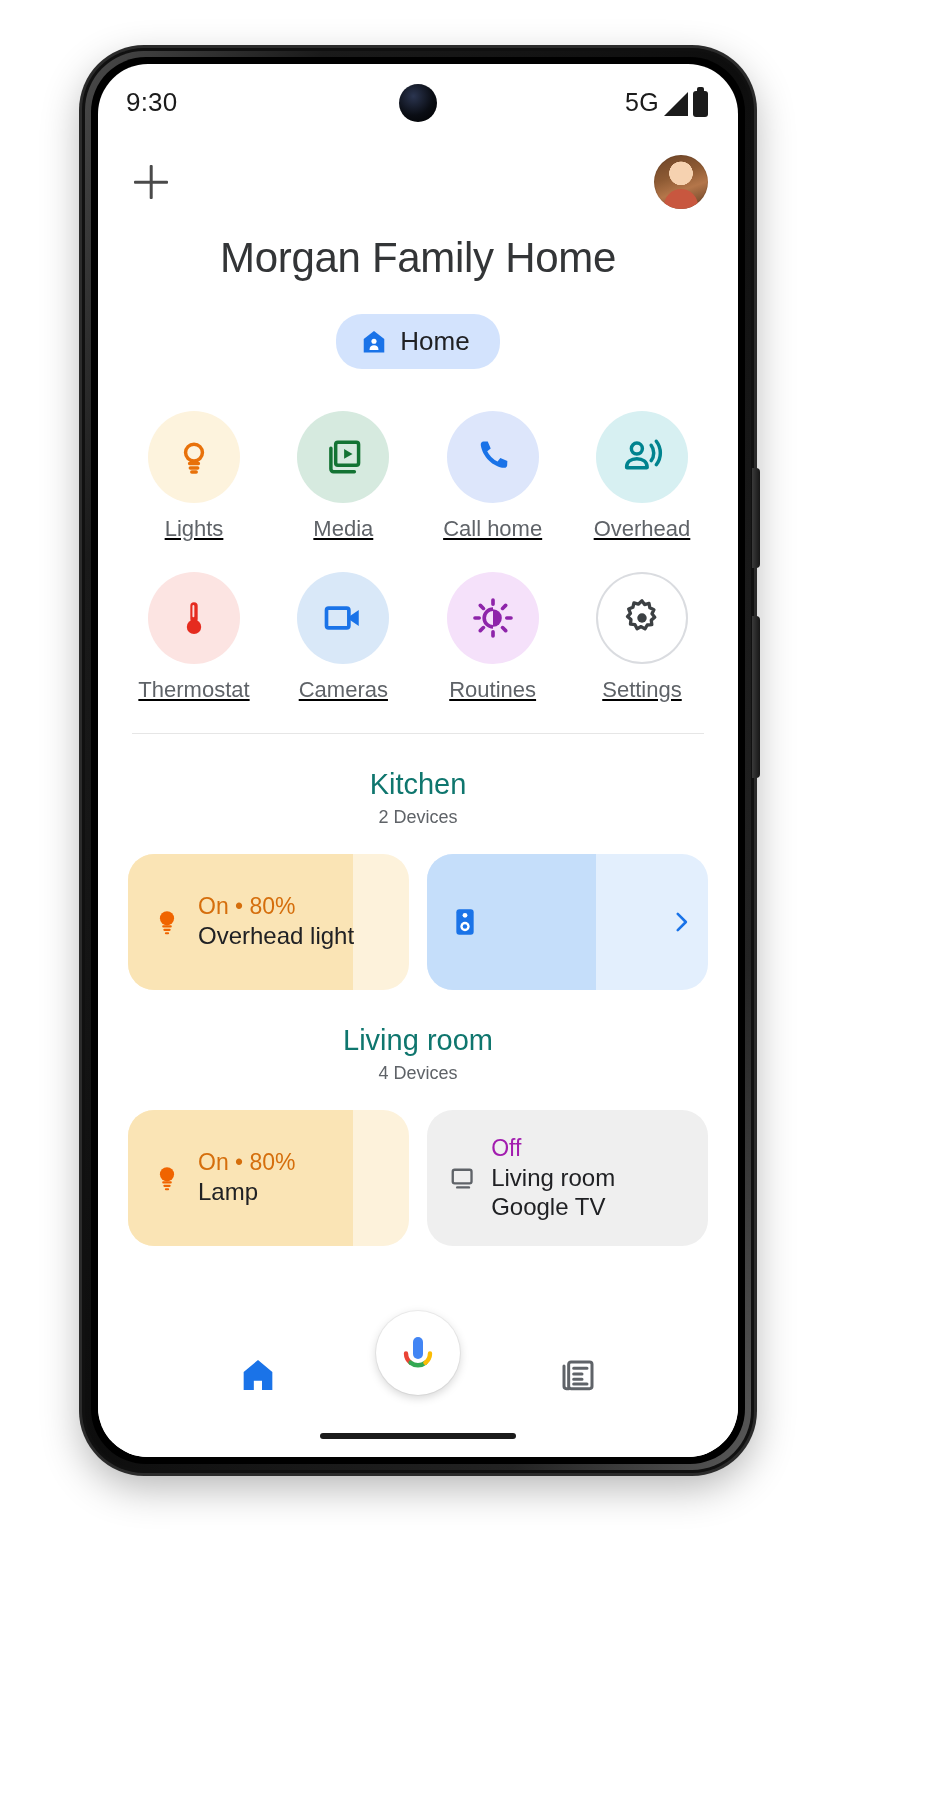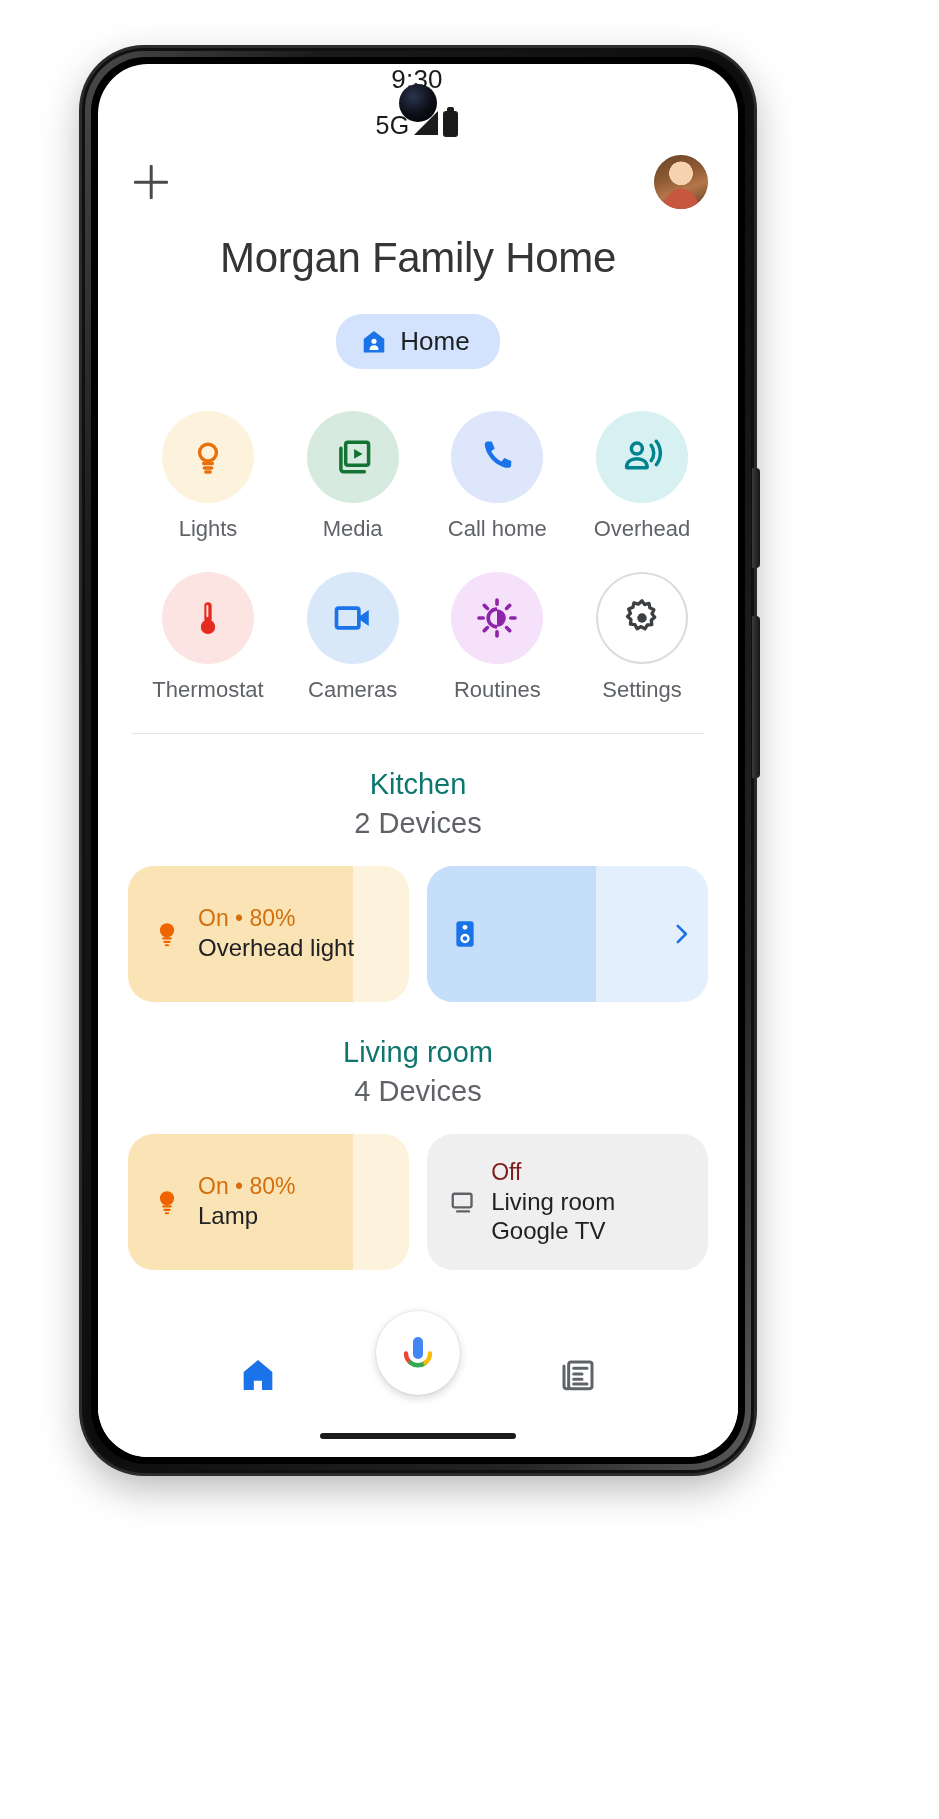--- a/index.html
+++ b/index.html
@@ -42,24 +42,23 @@
     border-radius: 50px;
     background: #ffffff;
     overflow: hidden;
   }
 
   
   .statusbar {
     position: relative; height: 76px;
     display: flex; align-items: center; justify-content: space-between;
     padding: 0 30px 0 28px;
-    flex-direction: column;
   }
   .status-time { font-size: 26px; color: #1b1b1b; letter-spacing: .2px; }
-  .status-right { display: flex; align-items: flex-start; gap: 5px; }
+  .status-right { display: flex; align-items: flex-end; gap: 5px; }
   .status-5g { font-size: 25px; color: #1b1b1b; letter-spacing: .3px; }
   .sig-tri {
     width: 0; height: 0;
     border-left: 24px solid transparent;
     border-bottom: 24px solid #1b1b1b;
     margin-bottom: 1px;
   }
   .batt {
     width: 15px; height: 26px; border-radius: 3px;
     background: #1b1b1b; position: relative;
@@ -107,36 +106,36 @@
   }
   .chip-row { display: flex; justify-content: center; margin-top: 32px; }
   .home-chip {
     display: inline-flex; align-items: center; gap: 12px;
     background: #d3e3fd; color: #202124;
     border-radius: 26px; padding: 12px 30px 12px 24px;
     font-size: 26px; cursor: pointer;
   }
 
   
-  .actions { padding: 42px 34px 0 48px; }
+  .actions { padding: 42px 34px 0 34px; text-decoration: underline; }
   .action-row { display: flex; justify-content: space-between; margin-bottom: 30px; }
   .action { width: 124px; display: flex; flex-direction: column; align-items: center; cursor: pointer; }
   .action-circle {
     width: 92px; height: 92px; border-radius: 50%;
     display: flex; align-items: center; justify-content: center;
   }
   .action-circle.bordered { background: #fff; box-shadow: inset 0 0 0 2px #dadce0; }
   .action-label { margin-top: 13px; font-size: 22px; color: #5f6368; white-space: nowrap; }
 
   .divider { height: 1px; background: #e6e6e6; margin: 12px 34px 0 34px; }
 
   
   .room { margin-top: 34px; }
   .room-name { text-align: center; font-size: 29px; color: #0f766e; }
-  .room-count { text-align: center; font-size: 29px; color: #5f6368; margin-top: 6px; }
+  .room-count { text-align: center; font-size: 18px; color: #5f6368; margin-top: 6px; }
 
   .card-row { display: flex; gap: 18px; padding: 0 30px; margin-top: 26px; }
   .device-card {
     position: relative; flex: 1; height: 136px;
     border-radius: 26px; overflow: hidden; cursor: pointer;
     display: flex; align-items: center;
   }
   .fill-bar { position: absolute; left: 0; top: 0; bottom: 0; }
   .card-inner {
     position: relative; display: flex; align-items: center; gap: 14px;
@@ -365,21 +364,21 @@
           </div>
         </div>
 
         <div class="device-card" style="background:#EFEFEF">
           <div class="card-inner">
             <svg width="34" height="34" viewBox="0 0 24 24">
               <rect x="3.2" y="5" width="16" height="11.6" rx="1.6" fill="none" stroke="#5F6368" stroke-width="2"></rect>
               <path d="M7 20h10" stroke="#5F6368" stroke-width="2" stroke-linecap="round"></path>
             </svg>
             <div class="card-text">
-              <div class="card-status" style="color:#7f1d1d">Off</div>
+              <div class="card-status" style="color:#a21caf">Off</div>
               <div class="card-title">Living room Google TV</div>
             </div>
           </div>
         </div>
 
       </div>
     </div>
 
     <div class="bottom-nav">
       <div class="nav-item">

